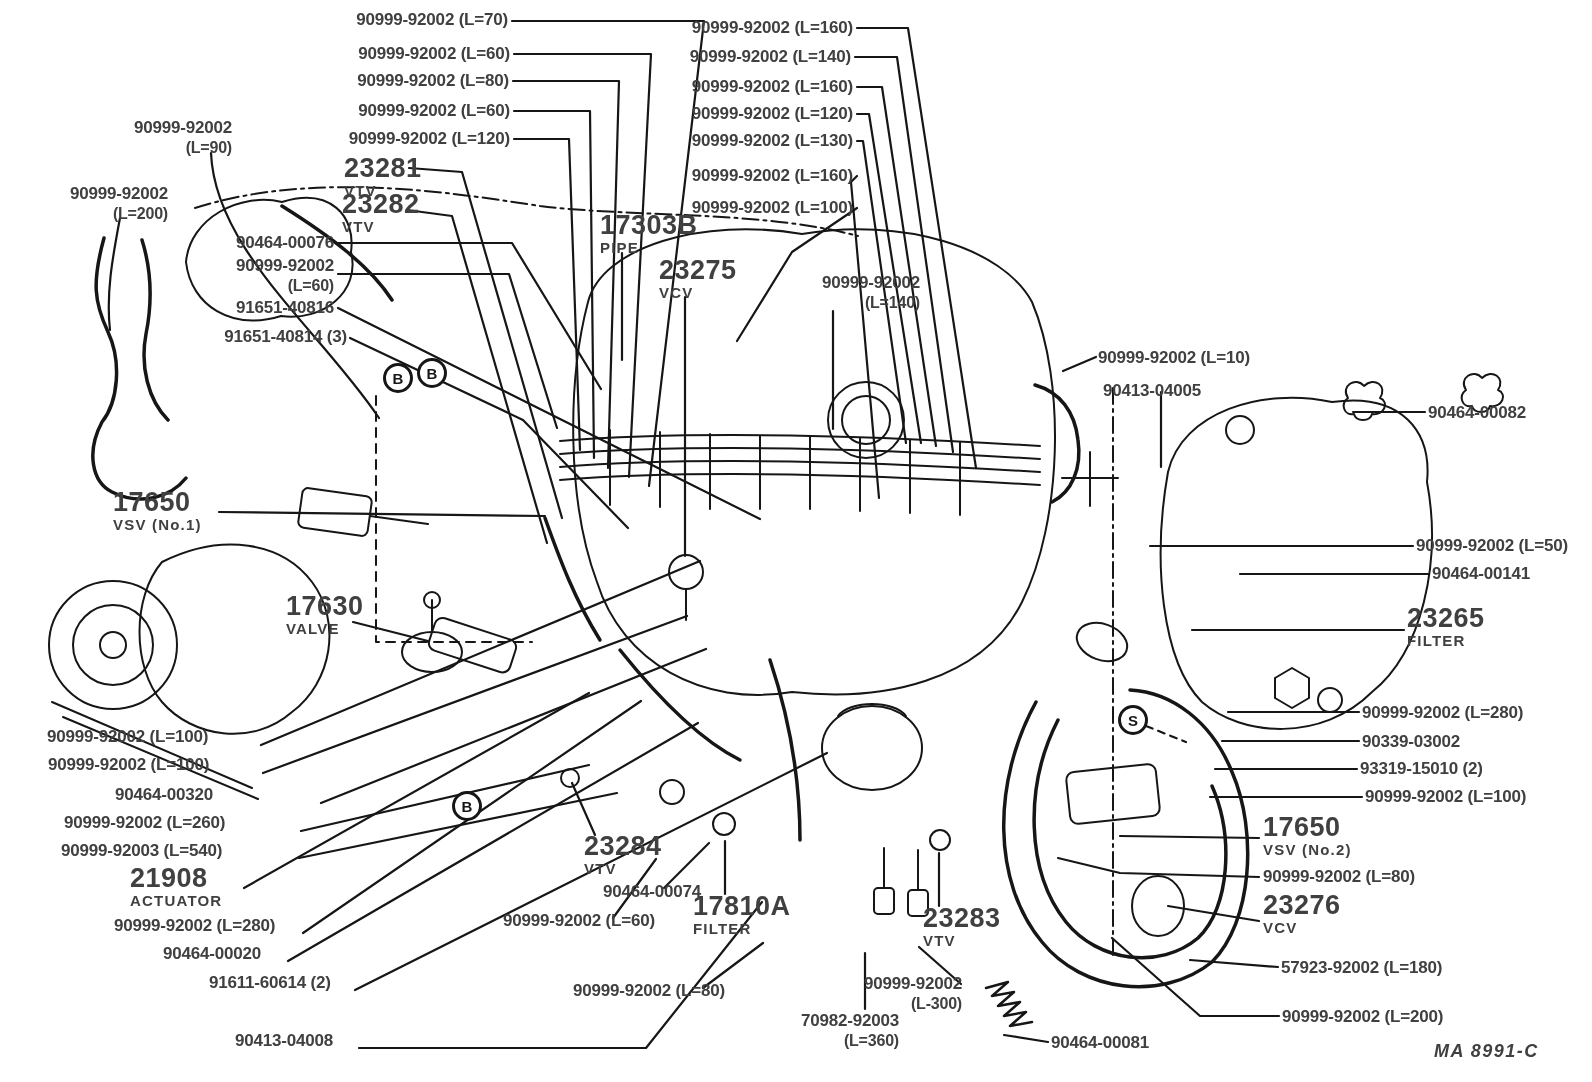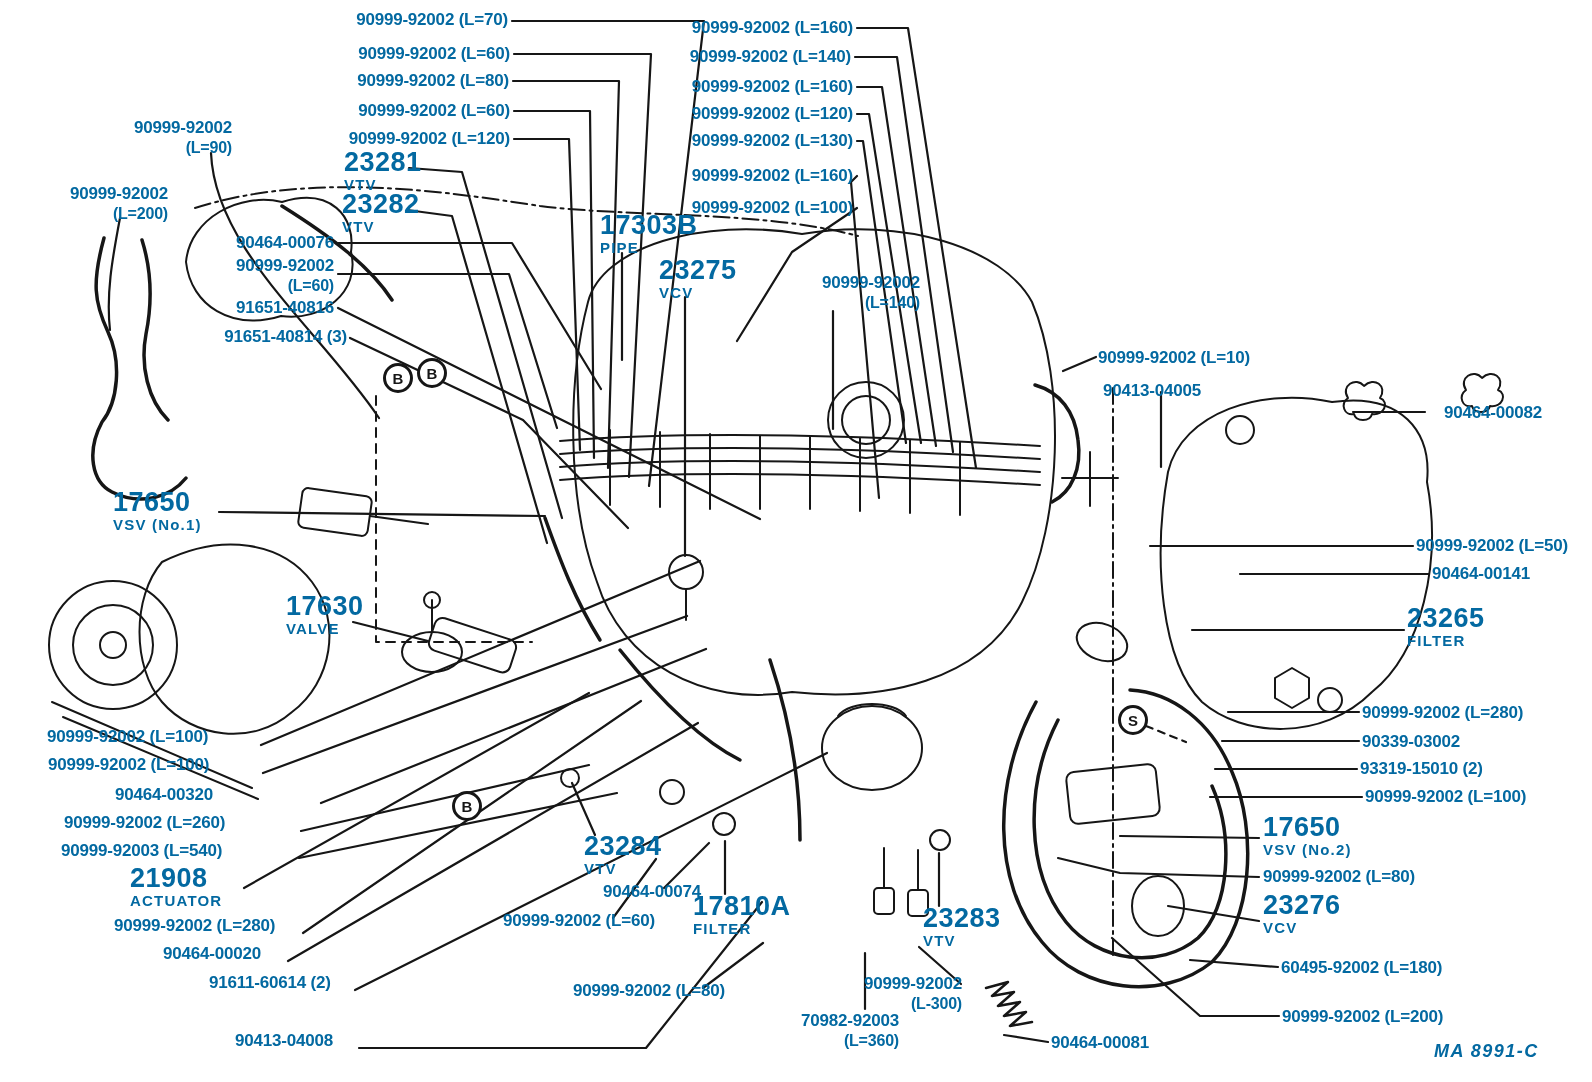--- a/index.html
+++ b/index.html
@@ -3,21 +3,21 @@
 <meta charset="utf-8">
 <style>
   html,body{margin:0;padding:0;background:#ffffff;}
   .canvas{
     position:relative;width:1592px;height:1082px;background:#ffffff;
     font-family:"Liberation Sans",sans-serif;overflow:hidden;color:#161616;
   }
   svg.art{position:absolute;left:0;top:0;width:1592px;height:1082px;}
   .callout{
     position:absolute;font-weight:bold;font-size:17px;line-height:1.2;
-    white-space:nowrap;letter-spacing:-0.2px;color:#0369a1;
+    white-space:nowrap;letter-spacing:-0.2px;color:#404040;
   }
   .callout .ln{display:block;}
   .callout.hose .ln + .ln{font-size:16px;}
   .callout.part .ln:first-child{font-size:27px;line-height:0.95;letter-spacing:0.5px;}
   .callout.part .ln + .ln{font-size:15px;letter-spacing:1.2px;line-height:1.15;}
   .callout.code{font-size:18px;letter-spacing:1.5px;}
   .marker{
     position:absolute;width:24px;height:24px;border:3px solid #161616;border-radius:50%;
     display:flex;align-items:center;justify-content:center;
     font-weight:bold;font-size:15px;transform:translate(-50%,-50%);background:#fff;
@@ -173,21 +173,21 @@
       </div>
       <div class="callout hose" style="top: 71px; right: 1083px; text-align: right;">
         <span class="ln">90999-92002 (L=80)</span>
       </div>
       <div class="callout hose" style="top: 101px; right: 1082px; text-align: right;">
         <span class="ln">90999-92002 (L=60)</span>
       </div>
       <div class="callout hose" style="top: 129px; right: 1082px; text-align: right;">
         <span class="ln">90999-92002 (L=120)</span>
       </div>
-      <div class="callout part" style="top: 150px; left: 344px; text-align: left;">
+      <div class="callout part" style="top: 156px; left: 344px; text-align: left;">
         <span class="ln">23281</span>
         <span class="ln">VTV</span>
       </div>
       <div class="callout part" style="top: 192px; left: 342px; text-align: left;">
         <span class="ln">23282</span>
         <span class="ln">VTV</span>
       </div>
       <div class="callout hose" style="top: 118px; right: 1360px; text-align: right;">
         <span class="ln">90999-92002</span>
         <span class="ln">(L=90)</span>
@@ -241,21 +241,21 @@
       <div class="callout hose" style="top: 273px; right: 672px; text-align: right;">
         <span class="ln">90999-92002</span>
         <span class="ln">(L=140)</span>
       </div>
       <div class="callout hose" style="top: 348px; left: 1098px; text-align: left;">
         <span class="ln">90999-92002 (L=10)</span>
       </div>
       <div class="callout hose" style="top: 381px; left: 1103px; text-align: left;">
         <span class="ln">90413-04005</span>
       </div>
-      <div class="callout hose" style="top: 403px; left: 1428px; text-align: left; margin-left: 16px;">
+      <div class="callout hose" style="top: 403px; left: 1428px; text-align: left;">
         <span class="ln">90464-00082</span>
       </div>
       <div class="callout hose" style="top: 536px; left: 1416px; text-align: left;">
         <span class="ln">90999-92002 (L=50)</span>
       </div>
       <div class="callout hose" style="top: 564px; left: 1432px; text-align: left;">
         <span class="ln">90464-00141</span>
       </div>
       <div class="callout part" style="top: 606px; left: 1407px; text-align: left;">
         <span class="ln">23265</span>
@@ -278,21 +278,21 @@
         <span class="ln">VSV (No.2)</span>
       </div>
       <div class="callout hose" style="top: 867px; left: 1263px; text-align: left;">
         <span class="ln">90999-92002 (L=80)</span>
       </div>
       <div class="callout part" style="top: 893px; left: 1263px; text-align: left;">
         <span class="ln">23276</span>
         <span class="ln">VCV</span>
       </div>
       <div class="callout hose" style="top: 958px; left: 1281px; text-align: left;">
-        <span class="ln">60495-92002 (L=180)</span>
+        <span class="ln">57923-92002 (L=180)</span>
       </div>
       <div class="callout hose" style="top: 1007px; left: 1282px; text-align: left;">
         <span class="ln">90999-92002 (L=200)</span>
       </div>
       <div class="callout hose" style="top: 1033px; left: 1051px; text-align: left;">
         <span class="ln">90464-00081</span>
       </div>
       <div class="callout part" style="top: 490px; left: 113px; text-align: left;">
         <span class="ln">17650</span>
         <span class="ln">VSV (No.1)</span>

